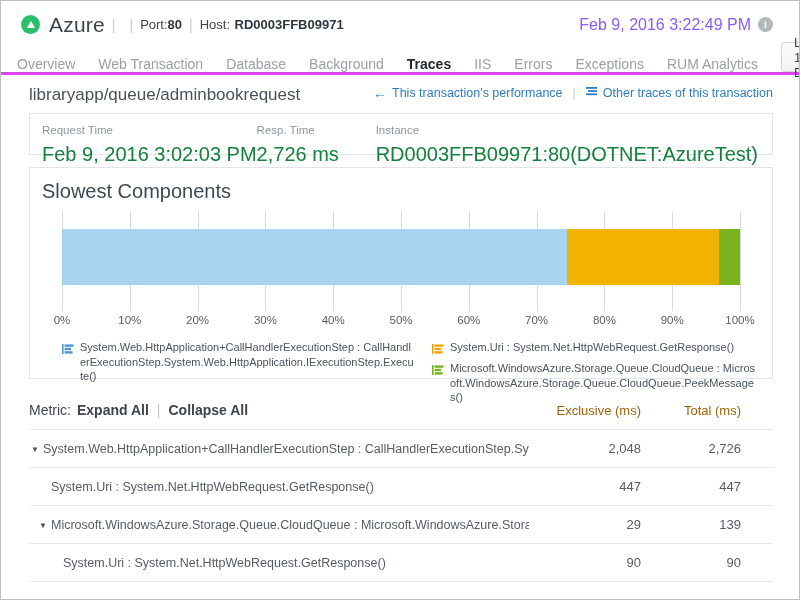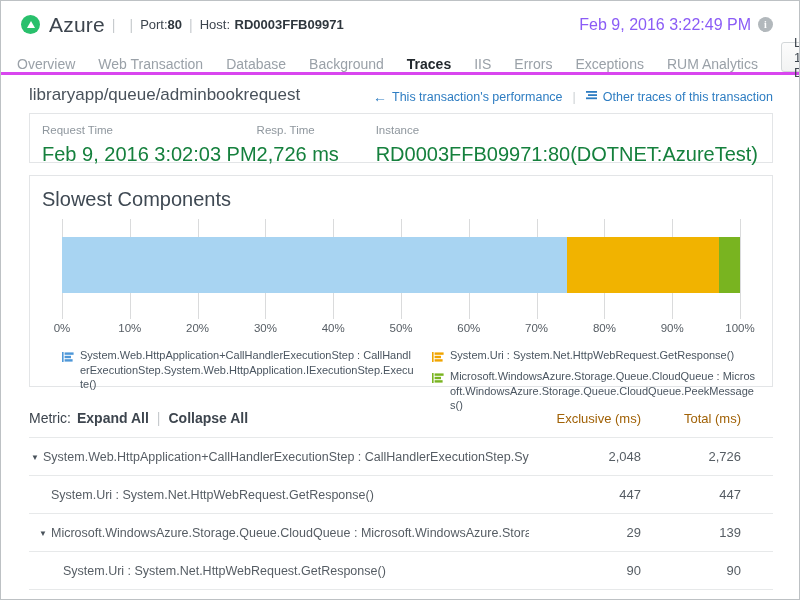--- a/index.html
+++ b/index.html
@@ -20,29 +20,29 @@
   .hd-bold { font-size:13px; font-weight:700; color:#2f373e; }
   .spacer { flex:1; }
   .timestamp { font-size:16px; color:#8b5cf6; }
   .info-icon { width:15px; height:15px; border-radius:50%; background:#b2b8bc; color:#fff; font-size:10px; font-weight:700; display:inline-flex; align-items:center; justify-content:center; margin-left:7px; font-family:"Liberation Serif", serif; }
   
   .navbar { display:flex; align-items:flex-end; padding:2px 26px 0 16px; height:36px; border-bottom:3px solid #d946ef; }
   .tab { font-size:14px; color:#9aa1a8; margin-right:23px; cursor:pointer; white-space:nowrap; }
   .tab.active { color:#23292e; font-weight:700; }
   .btn { border:1px solid #d3d7d9; background:linear-gradient(#fcfcfc,#f2f3f3); border-radius:3px; height:30px; display:inline-flex; align-items:center; font-size:13px; color:#3d454e; padding:0 12px; cursor:pointer; }
   
-  .title-row { display:flex; align-items:flex-end; padding:10px 26px 8px 28px; }
+  .title-row { display:flex; align-items:flex-start; padding:10px 26px 8px 28px; }
   .txn-title { font-size:17px; color:#49525b; }
   .links { margin-left:auto; display:flex; align-items:center; font-size:12.5px; }
   .link { color:#2e7dc2; cursor:pointer; display:inline-flex; align-items:center; }
   .link .arrow { font-size:14px; margin-right:5px; }
   .lnk-sep { color:#ccd0d3; margin:0 10px; }
   .list-icon { display:inline-block; margin-right:5px; }
   
-  .summary { margin:0 26px 0 28px; border:1px solid #e3e5e7; display:flex; padding:10px 14px 12px 12px; height:50px; }
+  .summary { margin:0 26px 0 28px; border:1px solid #e3e5e7; display:flex; padding:10px 14px 12px 12px; height:42px; }
   .sum-col1 { width:258px; } .sum-col2 { width:164px; } .sum-col3 { flex:1; }
   .sum-label { font-size:11.5px; color:#8f979e; margin-bottom:7px; }
   .sum-value { font-size:20px; color:#15803d; white-space:nowrap; }
   
   .chart-panel { margin:12px 26px 0 28px; border:1px solid #e3e5e7; padding:12px 0 10px; height:212px; }
   .chart-title { font-size:20px; color:#3f4953; margin-left:12px; }
   .plot { position:relative; margin:8px 32px 0; height:100px; }
   .gridline { position:absolute; top:0; bottom:0; width:1px; background:#dadbdc; }
   .stackbar { position:absolute; left:0; right:0; top:18px; height:56px; display:flex; }
   .seg { height:100%; }

